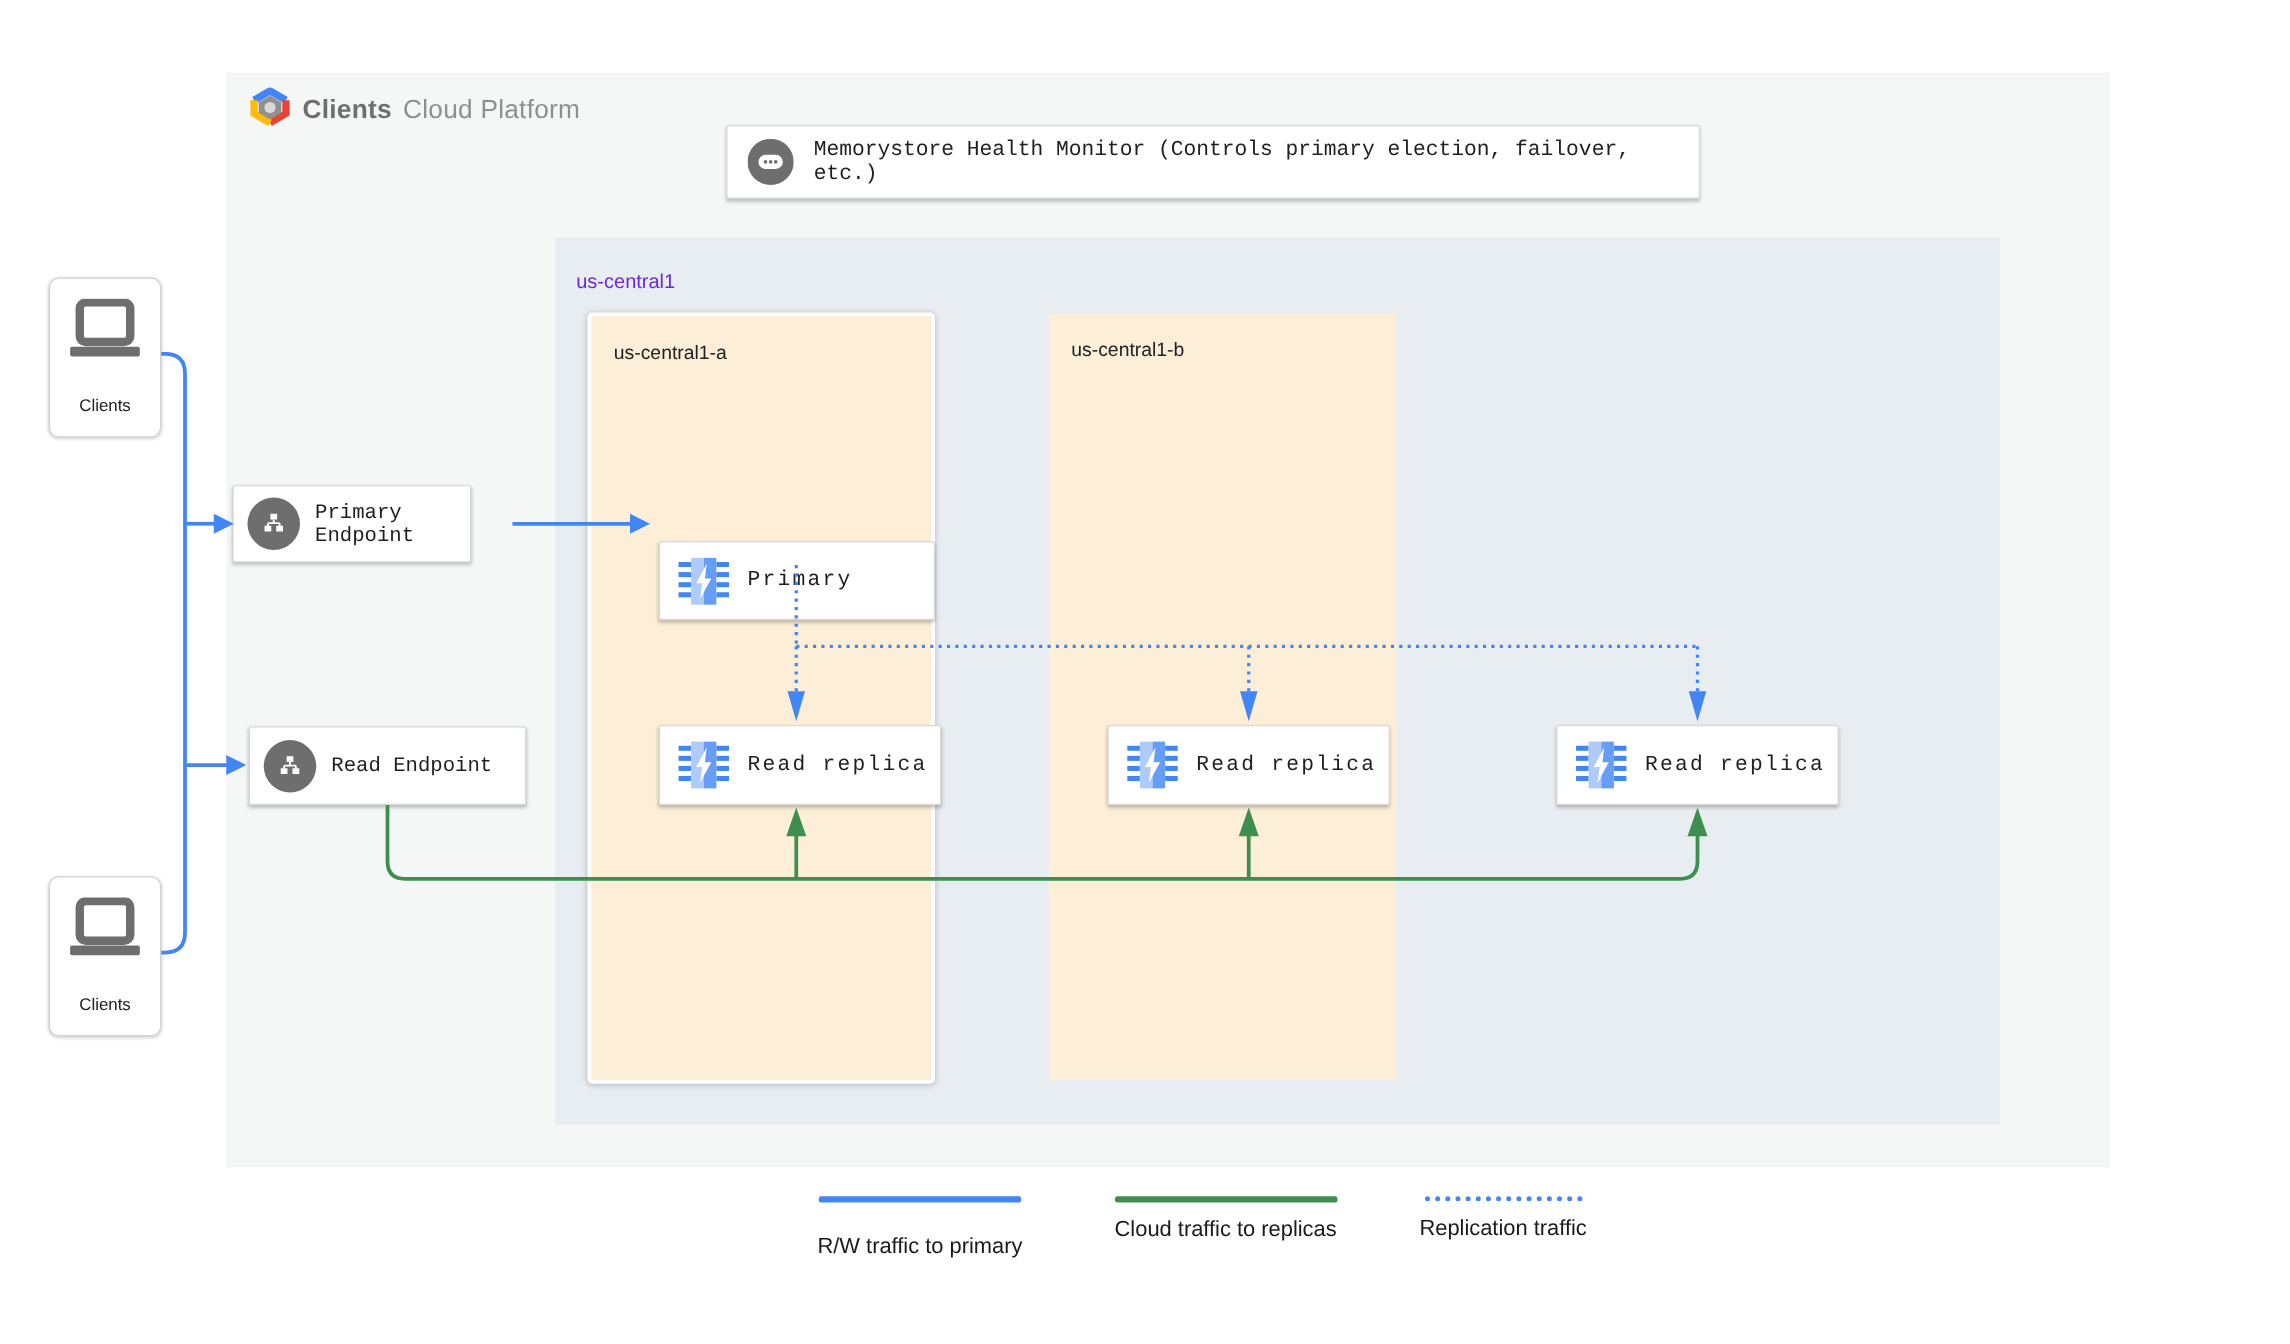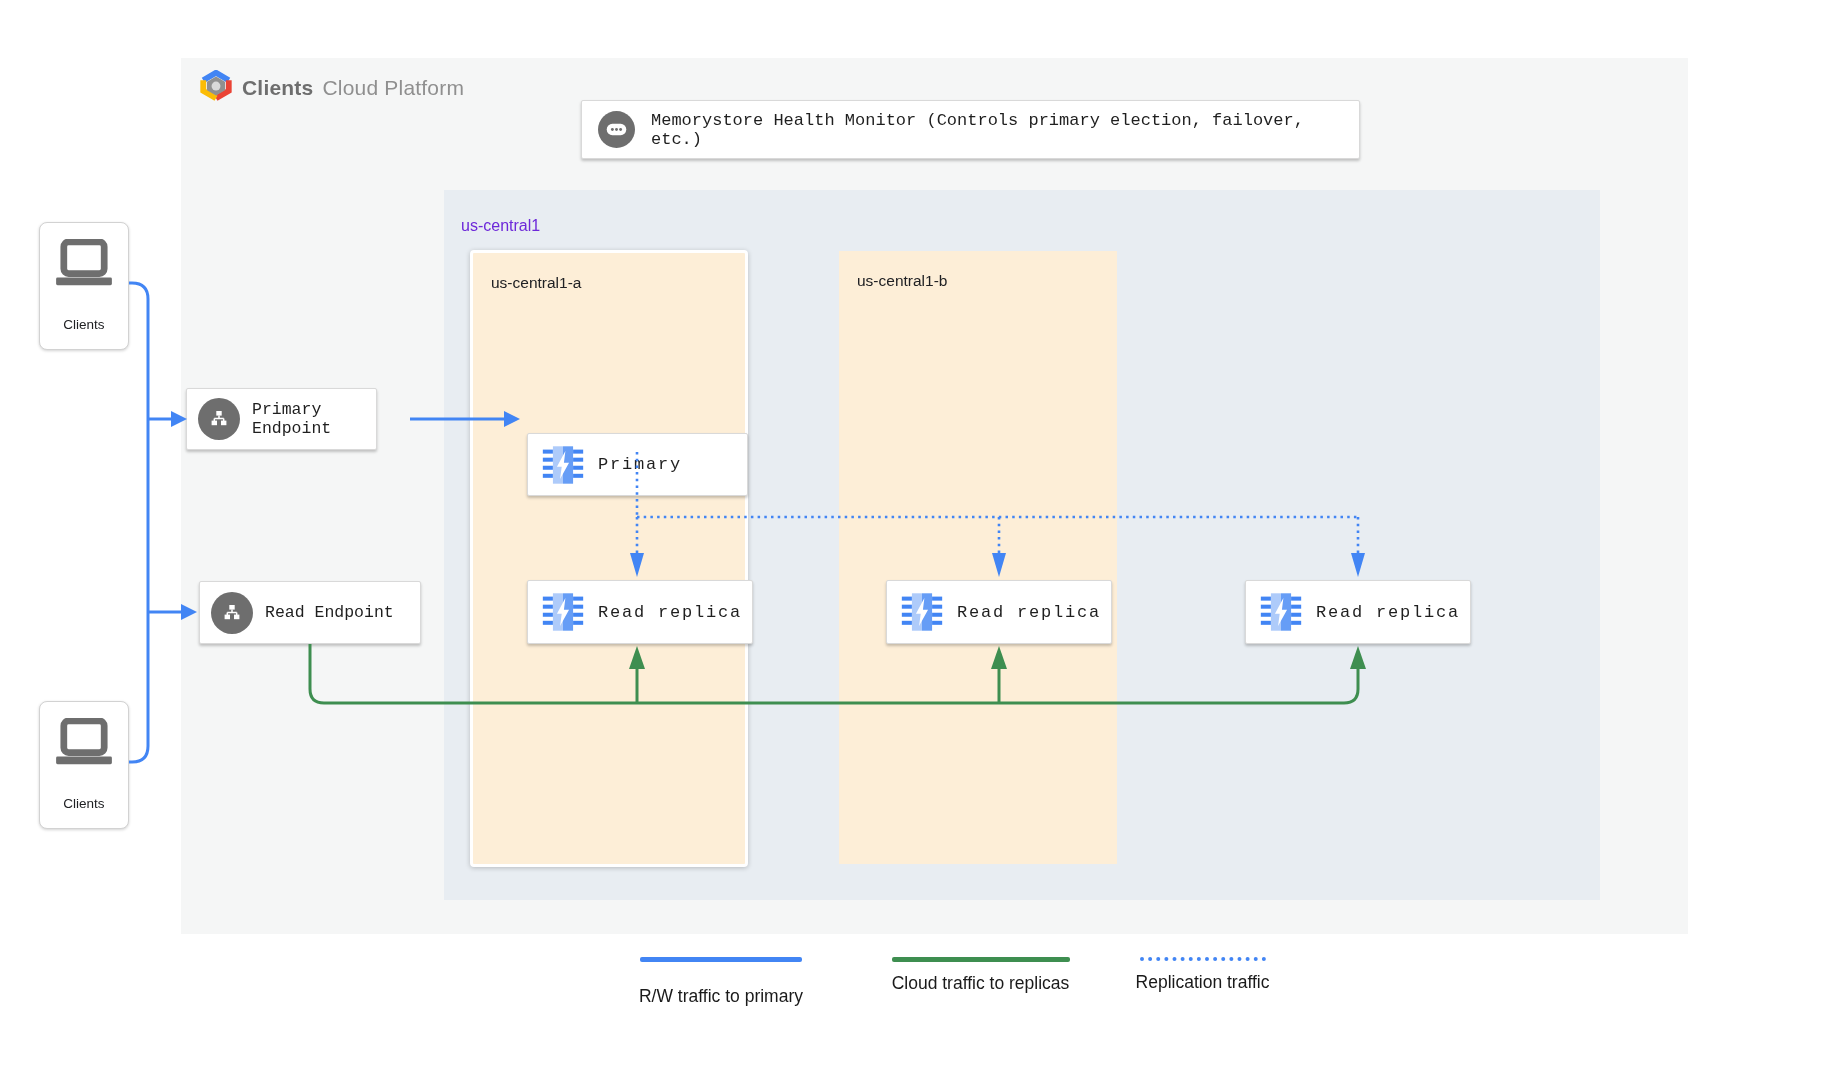--- a/index.html
+++ b/index.html
@@ -56,21 +56,21 @@
   #clients-top    { left:39px; top:222px; }
   #clients-bottom { left:39px; top:701px; }
   .clients .label { font-size:13.5px; color:#202124; margin-top:28px; }
   .clients svg { margin-top:16px; }
 
   
   #wires { left:0; top:0; width:1832px; height:1075px; pointer-events:none; }
 
   
   .legend-item { position:absolute; display:flex; flex-direction:column; align-items:center; gap:11px; }
-  #legend-rw   { left:621px; top:957px; width:200px;gap:24px; }
+  #legend-rw   { left:636px; top:957px; width:200px;gap:24px; }
   #legend-read { left:878px; top:957px; width:205px; }
   #legend-repl { left:1120px; top:957px; width:165px; }
   .legend-line   { height:5px; border-radius:2px; }
   #legend-rw .legend-line   { width:162px; }
   #legend-read .legend-line { width:178px; }
   #legend-repl .legend-line { width:126px; height:0; border-top:4px dotted #4285f4; border-radius:0; }
   .legend-item .label { font-size:17.5px; color:#1a1a1a; white-space:nowrap; }
 </style>
 </head>
 <body>

